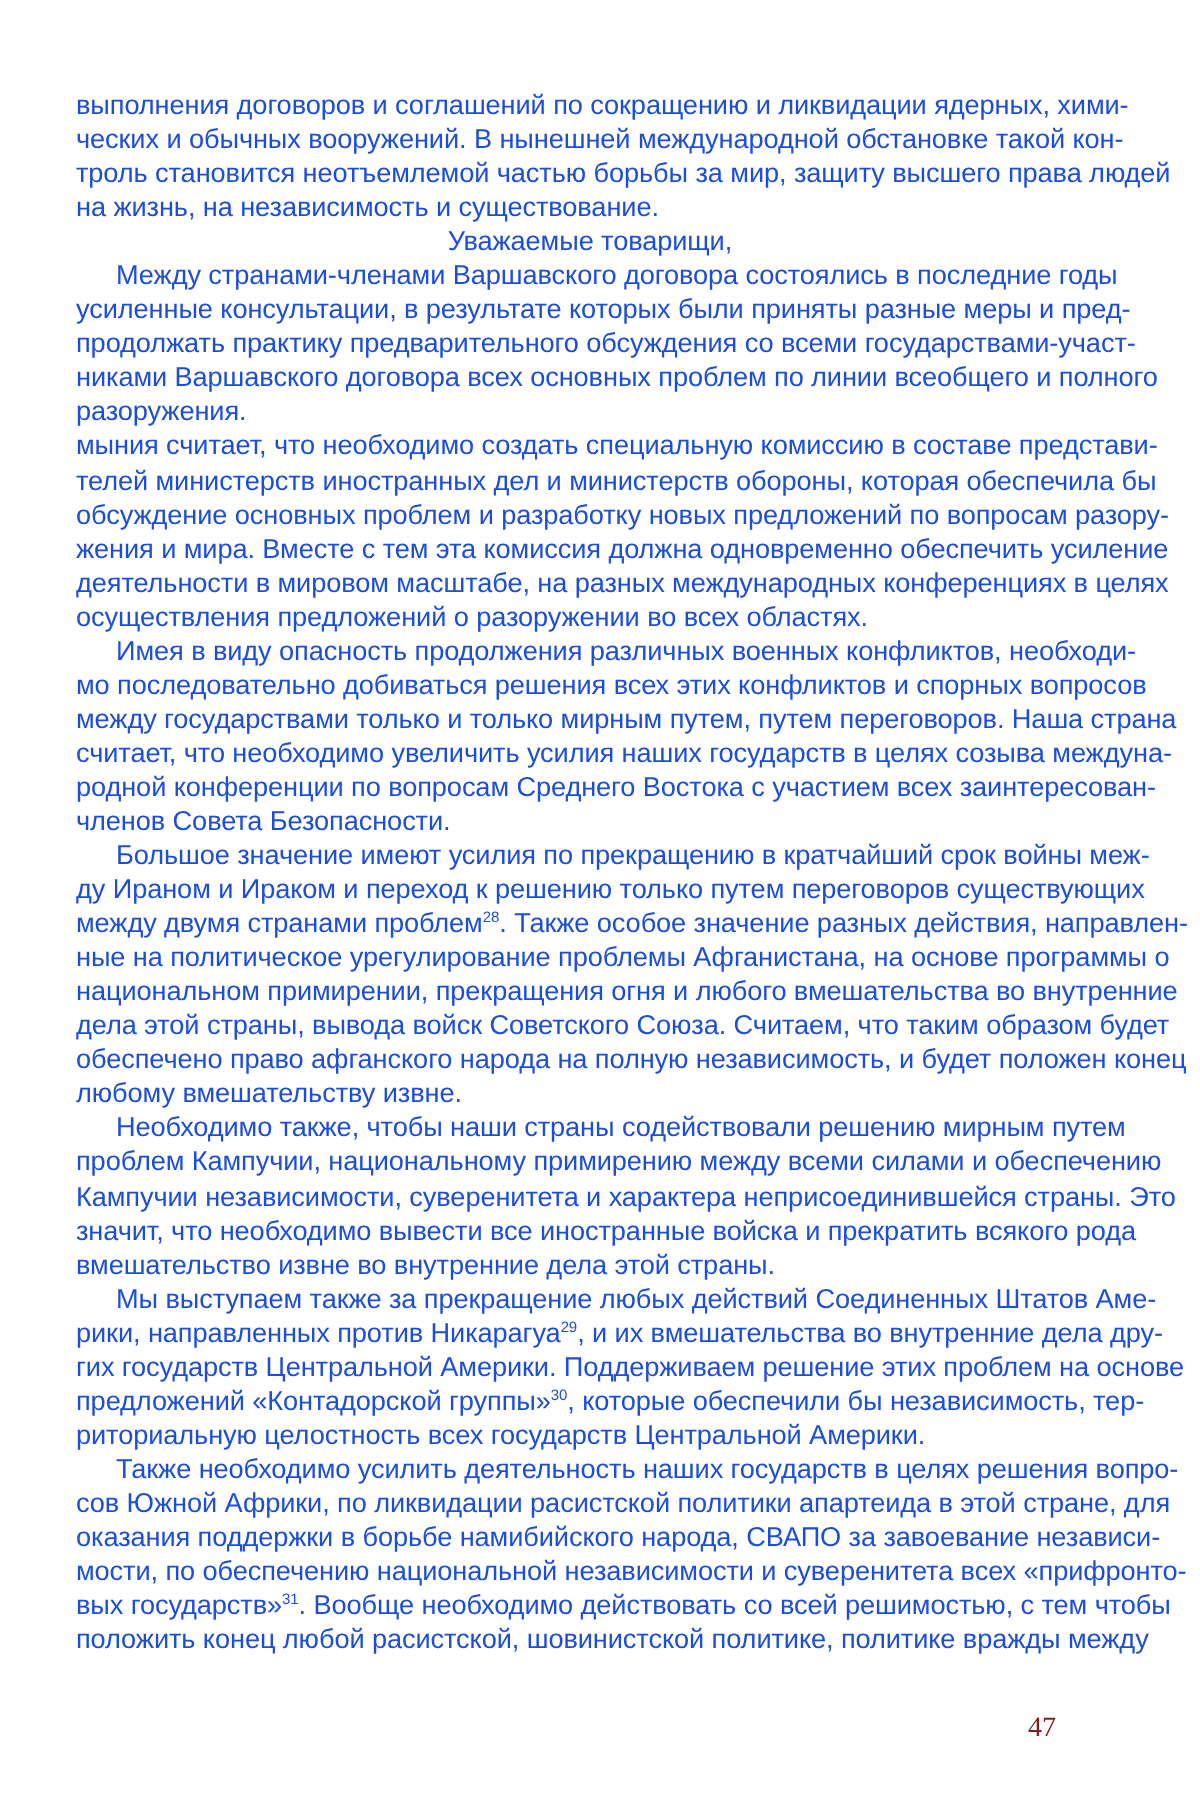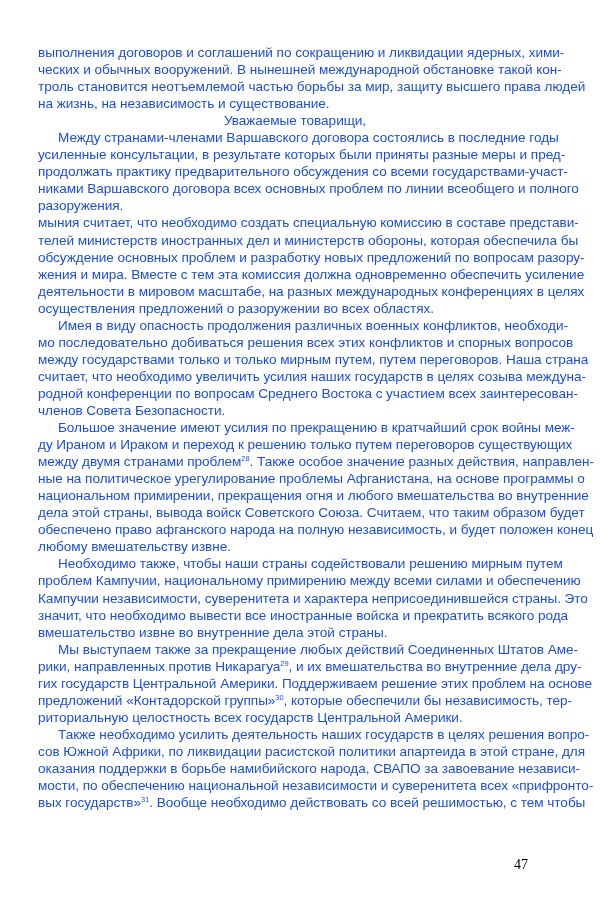--- a/index.html
+++ b/index.html
@@ -55,21 +55,21 @@
     vertical-align: 5px;
   }
   .page-number {
     position: absolute;
     left: 490px;
     width: 38px;
     top: 857px;
     text-align: right;
     font-family: "Liberation Serif", "DejaVu Serif", serif;
     font-size: 14px;
-    color: #000000;
+    color: #7f1d1d;
   }
 </style>
 </head>
 <body>
 
 <div class="page" id="page-body">
     <p>
       <span class="ln">выполнения договоров и соглашений по сокращению и ликвидации ядерных, хими-</span>
       <span class="ln">ческих и обычных вооружений. В нынешней международной обстановке такой кон-</span>
       <span class="ln">троль становится неотъемлемой частью борьбы за мир, защиту высшего права людей</span>
@@ -124,16 +124,17 @@
       <span class="ln">гих государств Центральной Америки. Поддерживаем решение этих проблем на основе</span>
       <span class="ln"><span>предложений «Контадорской группы»</span><sup>30</sup><span>, которые обеспечили бы независимость, тер-</span></span>
       <span class="ln last">риториальную целостность всех государств Центральной Америки.</span>
     </p>
     <p>
       <span class="ln first">Также необходимо усилить деятельность наших государств в целях решения вопро-</span>
       <span class="ln">сов Южной Африки, по ликвидации расистской политики апартеида в этой стране, для</span>
       <span class="ln">оказания поддержки в борьбе намибийского народа, СВАПО за завоевание независи-</span>
       <span class="ln">мости, по обеспечению национальной независимости и суверенитета всех «прифронто-</span>
       <span class="ln"><span>вых государств»</span><sup>31</sup><span>. Вообще необходимо действовать со всей решимостью, с тем чтобы</span></span>
+      <span class="ln">положить конец любой расистской, шовинистской политике, политике вражды между</span>
     </p>
   </div>
 
 <div class="page-number">47</div>
 
 </body></html>

